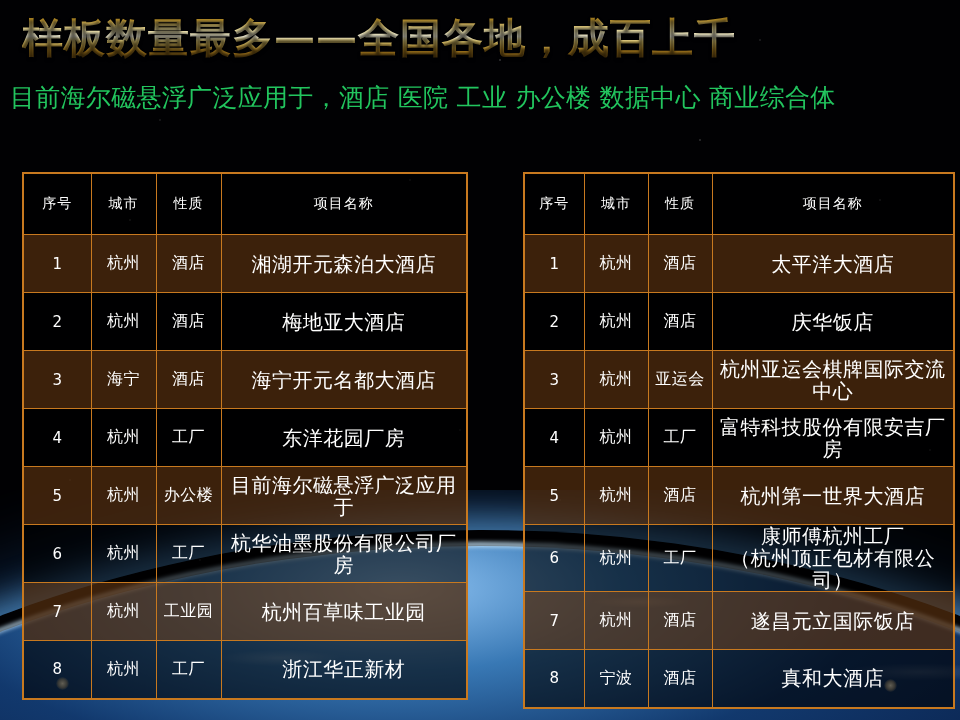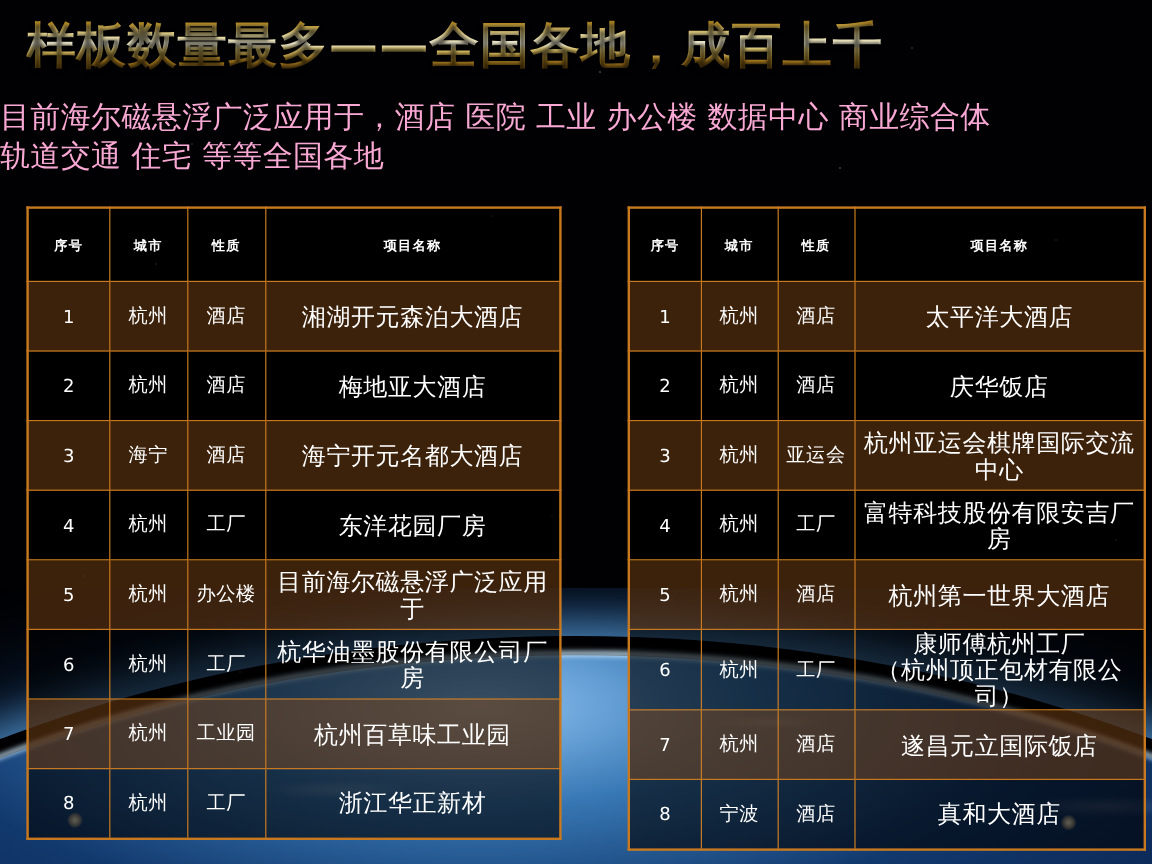--- a/index.html
+++ b/index.html
@@ -131,24 +131,24 @@
     -webkit-background-clip: text;
     background-clip: text;
     color: transparent;
     -webkit-text-fill-color: transparent;
     text-shadow: 0 2px 3px rgba(0,0,0,.65);
   }
 
   
   .subtitle {
     position: absolute;
-    left: 0;
+    left: 10px;
     top: 82px;
     width: 930px;
-    color: #f9a8d4;
+    color: #22c55e;
     font-size: 25px;
     line-height: 32px;
     font-weight: 400;
     letter-spacing: .3px;
   }
   .subtitle .line { display: block; white-space: nowrap; }
 
   
   .tbl {
     position: absolute;
@@ -162,22 +162,22 @@
   .tbl td, .tbl th {
     border: 1px solid #c8791f;
     text-align: center;
     vertical-align: middle;
     color: #ffffff;
     padding: 0 3px;
   }
   .tbl thead th {
     height: 60px;
     background: rgba(0,0,0,.55);
-    font-size: 11px;
-    font-weight: bold;
+    font-size: 14px;
+    font-weight: normal;
     letter-spacing: 1px;
   }
   .tbl tbody tr { height: 58px; }
   .tbl tbody tr.odd  td { background: rgba(77,42,14,.78); }
   .tbl tbody tr.even td { background: rgba(0,0,0,.60); }
 
   .tbl td.c-no   { font-size: 15px; }
   .tbl td.c-city { font-size: 16px; letter-spacing: .5px; }
   .tbl td.c-type { font-size: 16px; letter-spacing: .5px; }
   .tbl td.c-name { font-size: 20px; letter-spacing: .5px; line-height: 22px; }
@@ -208,21 +208,20 @@
     <div class="earth-rim"></div>
   </div>
 
   <div class="glow-dot" style="left:56px; top:677px;"></div>
   <div class="glow-dot" style="left:884px; top:679px;"></div>
 
   <div class="headline">样板数量最多——全国各地，成百上千</div>
 
   <div class="subtitle">
     <span class="line">目前海尔磁悬浮广泛应用于，酒店 医院 工业 办公楼 数据中心 商业综合体</span>
-    <span class="line">轨道交通 住宅 等等全国各地</span>
   </div>
 
   <table class="tbl left" id="left-table">
     <colgroup>
       <col class="w-no">
         <col class="w-city">
         <col class="w-type">
         <col class="w-name">
     </colgroup>
     <thead>

